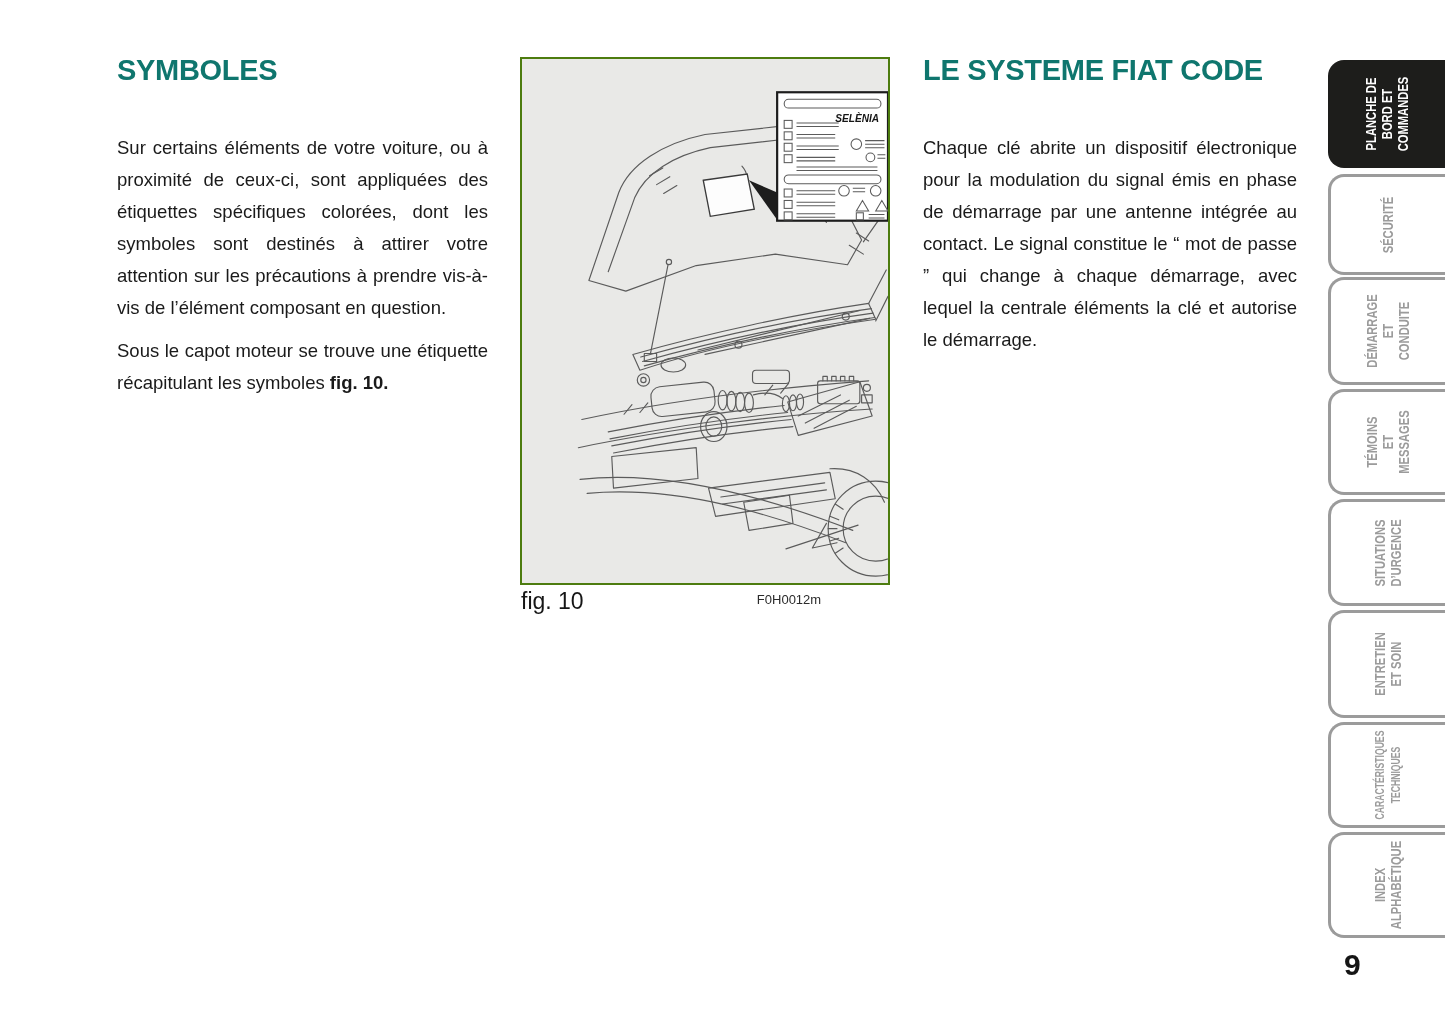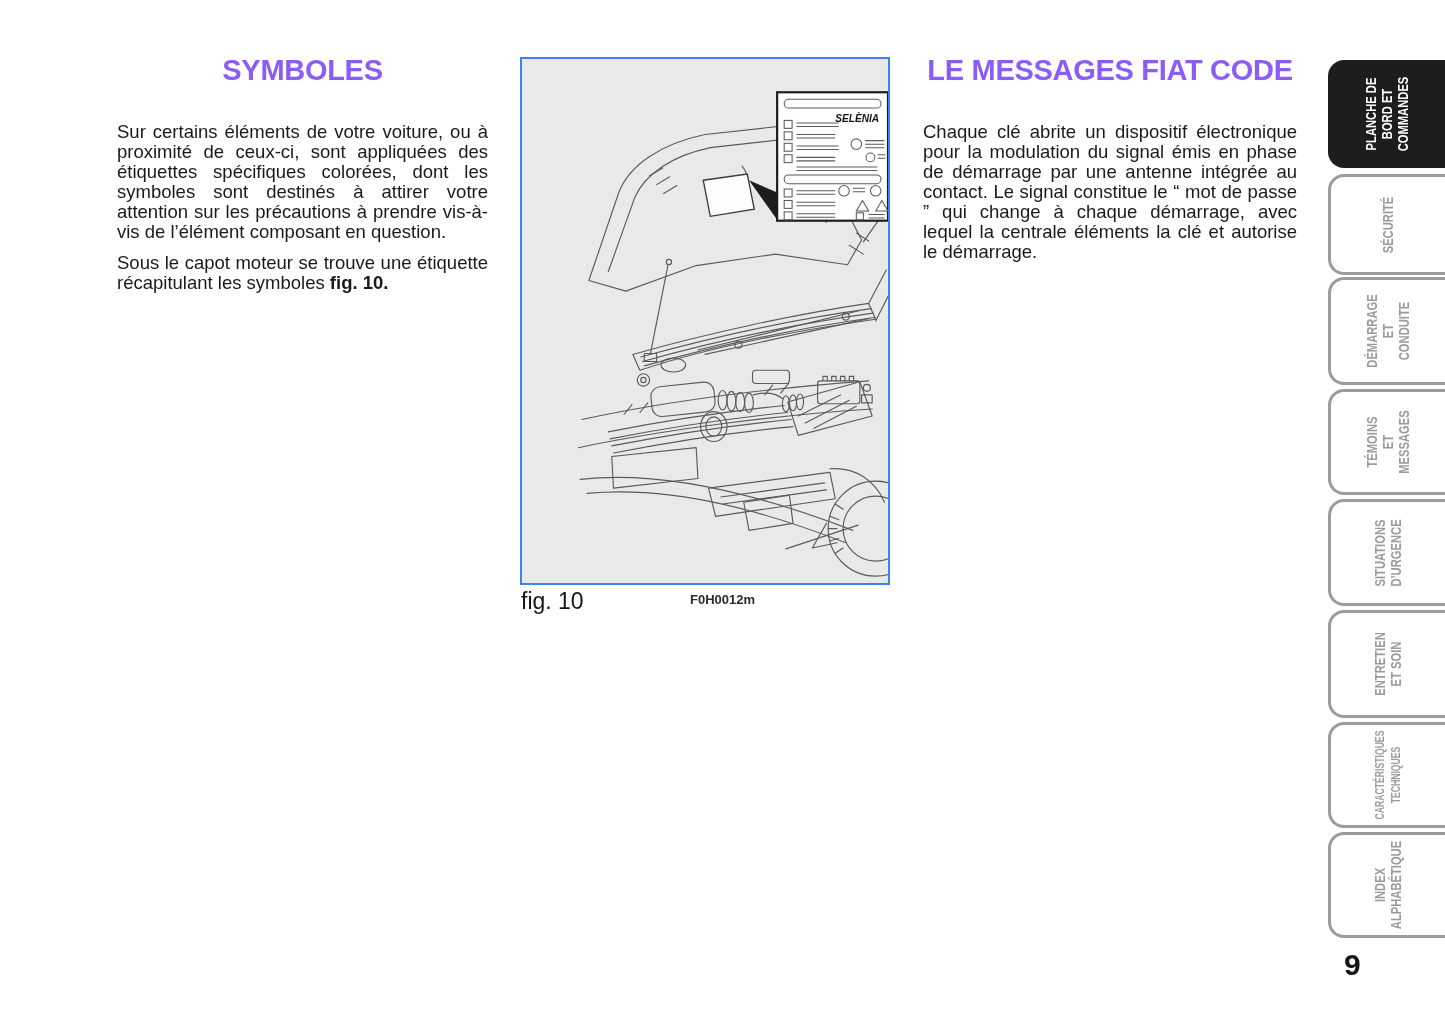--- a/index.html
+++ b/index.html
@@ -2,30 +2,30 @@
 <html lang="fr"><head>
 <meta charset="utf-8">
 <style>
   html,body{margin:0;padding:0;background:#ffffff;}
   .page{position:relative;width:1445px;height:1026px;background:#ffffff;overflow:hidden;
         font-family:"Liberation Sans",sans-serif;color:#161616;}
   
   .col{position:absolute;top:54px;}
   .col-left{left:117px;width:371px;}
   .col-right{left:923px;width:374px;}
-  .headline{font-size:29px;font-weight:bold;letter-spacing:-0.3px;margin:0 0 35px 0;color:#8b5cf6;text-align:center;}
-  .body-p{font-size:18.5px;line-height:20px;text-align:justify;margin:0 0 11px 0;color:#1a1a1a;}
+  .headline{font-size:29px;font-weight:bold;letter-spacing:-0.3px;margin:0 0 45px 0;color:#0f766e;}
+  .body-p{font-size:18.5px;line-height:32px;text-align:justify;margin:0 0 11px 0;color:#1a1a1a;}
   .body-p strong{font-weight:bold;}
   
   .figure-frame{position:absolute;left:520px;top:57px;width:370px;height:528px;
-                box-sizing:border-box;border:2px solid #3b82f6;background:#e9e9e7;padding-left:44px;}
+                box-sizing:border-box;border:2px solid #4d7c0f;background:#e9e9e7;padding-left:44px;}
   .figure-frame svg{display:block;width:100%;height:100%;}
   .fig-caption{position:absolute;left:521px;top:588px;font-size:23px;color:#161616;}
-  .fig-code{position:absolute;left:690px;top:592px;width:198px;text-align:left;
-            font-size:13px;font-weight:bold;color:#2b2b2b;}
+  .fig-code{position:absolute;left:690px;top:592px;width:198px;text-align:center;
+            font-size:13px;font-weight:normal;color:#2b2b2b;}
   
   .tab{position:absolute;left:1328px;width:117px;box-sizing:border-box;
        border-radius:16px 0 0 16px;}
   .tab.inactive{background:#ffffff;border:3px solid #9b9b9b;border-right:none;color:#9b9b9b;}
   .tab.active{background:#1d1d1b;color:#ffffff;}
   .tab .lbl{position:absolute;left:50%;top:50%;
             transform:translate(-50%,-50%) rotate(-90deg) scaleX(0.8);
             white-space:pre-line;text-align:center;font-weight:bold;
             font-size:14px;line-height:1.16;}
   .tab .lbl.xcond{transform:translate(-50%,-50%) rotate(-90deg) scaleX(0.64);font-size:13.5px;}
@@ -157,21 +157,21 @@
           <path d="M344 141 h18 M344 145 h18"></path>
         </g>
         <text x="356" y="36" text-anchor="end" font-size="11.5" font-style="italic" font-weight="bold" fill="#161616" font-family="Liberation Sans, sans-serif">SELÈNIA</text>
       </g>
     </svg>
   </div>
   <div class="fig-caption">fig. 10</div>
   <div class="fig-code">F0H0012m</div>
 
   <div class="col col-right">
-    <h1 class="headline">LE MESSAGES FIAT CODE</h1>
+    <h1 class="headline">LE SYSTEME FIAT CODE</h1>
     <p class="body-p">Chaque clé abrite un dispositif électronique pour la modulation du signal émis en phase de démarrage par une antenne intégrée au contact. Le signal constitue le “ mot de passe ” qui change à chaque démarrage, avec lequel la centrale éléments la clé et autorise le démarrage.</p>
   </div>
 
   <div class="tab active" style="top:60px;height:108px;">
       <span class="lbl">PLANCHE DE
 BORD ET
 COMMANDES</span>
     </div>
   <div class="tab inactive" style="top:174px;height:101px;">
       <span class="lbl">SÉCURITÉ</span>

